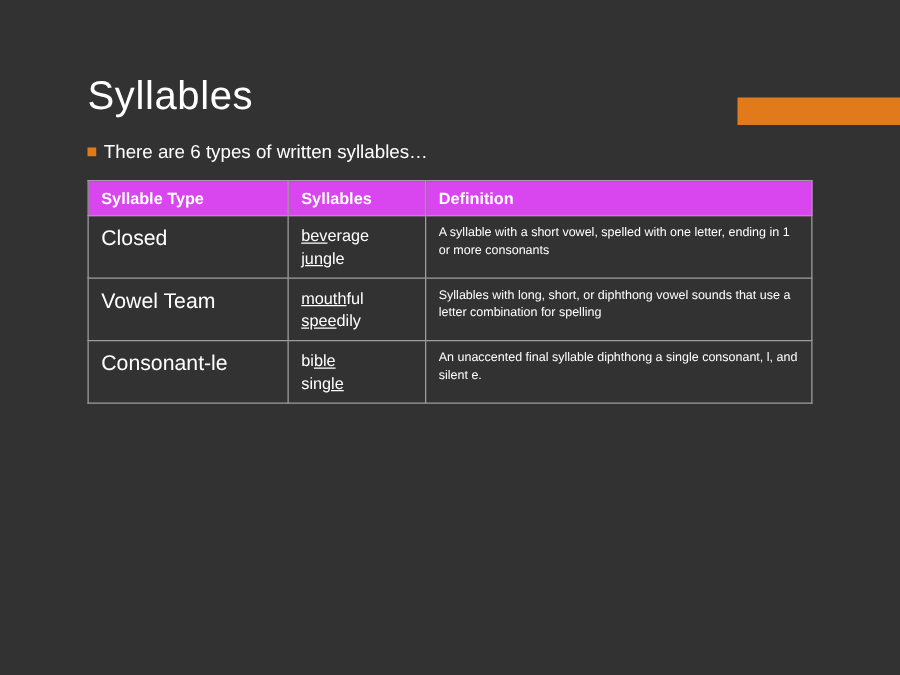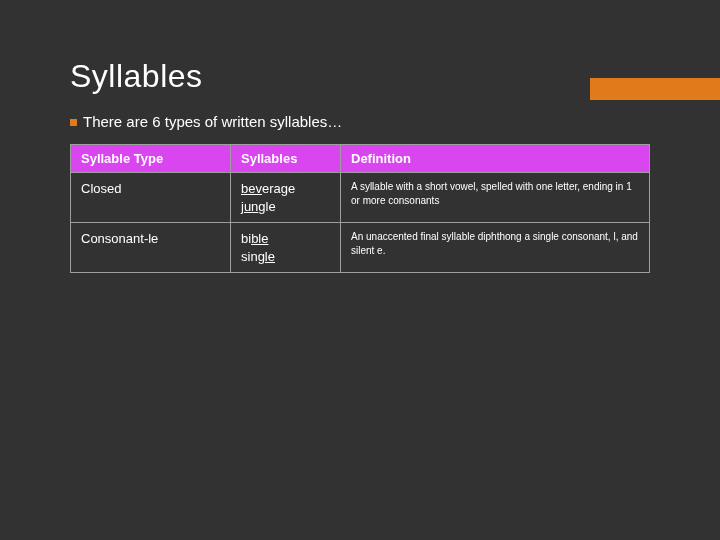--- a/index.html
+++ b/index.html
@@ -59,21 +59,21 @@
     font-size: 13px;
     font-weight: bold;
     padding-top: 6px;
     padding-bottom: 6px;
   }
   td {
     font-size: 12px;
     line-height: 1.35;
     color: #fff;
   }
-  td.col-type { width: 160px; font-size: 13px; }
+  td.col-type { width: 160px; font-size: 17px; }
   td.col-ex { width: 110px; font-size: 13px; }
   td.col-def { font-size: 10px; }
   .u { text-decoration: underline; }
   .ex-line { display: block; }
 </style>
 </head>
 <body>
 
 <div class="accent-bar"></div>
 
@@ -94,20 +94,28 @@
     <tbody id="tbody">
         <tr>
           <td class="col-type">Closed</td>
           <td class="col-ex">
             <span class="ex-line"><span class="u">bev</span><span>erage</span></span>
             <span class="ex-line"><span class="u">jun</span><span>gle</span></span>
           </td>
           <td class="col-def">A syllable with a short vowel, spelled with one letter, ending in 1 or more consonants</td>
         </tr>
         <tr>
+          <td class="col-type">Vowel Team</td>
+          <td class="col-ex">
+            <span class="ex-line"><span class="u">mouth</span><span>ful</span></span>
+            <span class="ex-line"><span class="u">spee</span><span>dily</span></span>
+          </td>
+          <td class="col-def">Syllables with long, short, or diphthong vowel sounds that use a letter combination for spelling</td>
+        </tr>
+        <tr>
           <td class="col-type">Consonant-le</td>
           <td class="col-ex">
             <span class="ex-line"><span>bi</span><span class="u">ble</span></span>
             <span class="ex-line"><span>sin</span><span class="u">gle</span></span>
           </td>
           <td class="col-def">An unaccented final syllable diphthong a single consonant, l, and silent e.</td>
         </tr>
       </tbody>
   </table>
 </div>

